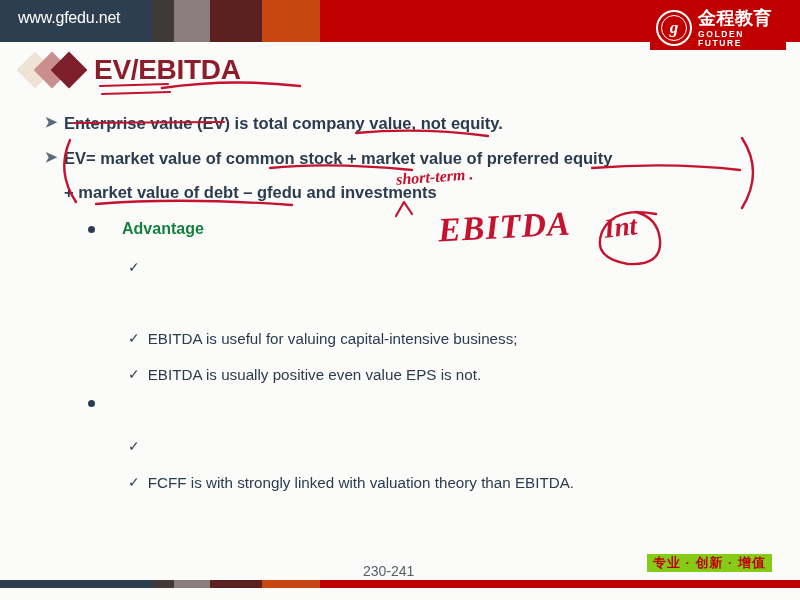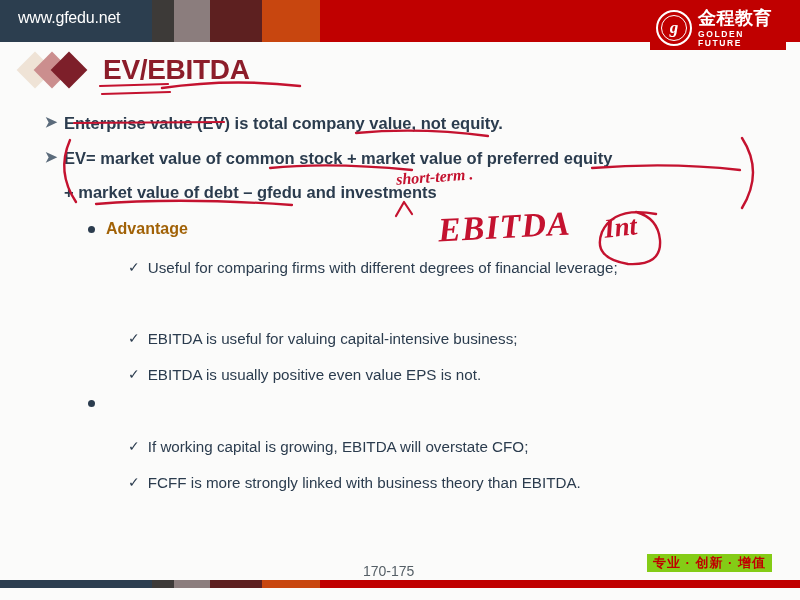--- a/index.html
+++ b/index.html
@@ -50,35 +50,35 @@
 
   
   .title-row { position:absolute; left:22px; top:50px; height:40px; display:flex; align-items:center; }
   .diamonds { position:relative; width:72px; height:38px; flex:0 0 72px; }
   .dia { position:absolute; width:26px; height:26px; transform:rotate(45deg); top:6px; }
   .dia1 { left:0;  background:#efe3d6; }
   .dia2 { left:17px; background:#cb8e8e; }
   .dia3 { left:34px; background:#7d1f2a; }
   .title-text {
     color:#8c1d2a; font-size:28px; font-weight:700; letter-spacing:-0.3px;
-    font-family:"Liberation Sans", sans-serif; margin-left:9px;
+    font-family:"Liberation Sans", sans-serif; margin-left:0;
   }
 
   
   .body { position:absolute; left:0; top:100px; width:800px; }
 
   .lvl1 { display:flex; align-items:flex-start; font-size:16.5px; font-weight:700; color:#2b3c4e; }
   .arrow { color:#5b6b7b; font-size:15px; width:26px; flex:0 0 26px; text-align:center; line-height:1.35; }
   .lvl1-text { line-height:1.35; }
 
   .row-1 { position:absolute; left:38px; top:12px; width:720px; }
   .row-2 { position:absolute; left:38px; top:47px; width:740px; }
   .row-3 { position:absolute; left:64px; top:83px; width:600px; font-size:16.5px; font-weight:700; color:#2b3c4e; }
 
-  .lvl2 { position:absolute; display:flex; align-items:center; font-size:16px; font-weight:700; color:#a16207; }
+  .lvl2 { position:absolute; display:flex; align-items:center; font-size:16px; font-weight:700; color:#15803d;gap:16px; }
   .dot { width:7px; height:7px; border-radius:50%; background:#2b3c4e; margin-right:11px; flex:0 0 7px; }
 
   .adv  { left:88px; top:120px; }
   .disa { left:88px; top:300px; }
 
   .lvl3 { position:absolute; display:flex; align-items:flex-start;
           font-size:15.2px; font-weight:400; color:#2b3c4e; line-height:1.45; }
   .chk { color:#2b3c4e; font-size:14px; margin-right:8px; flex:0 0 auto; }
   .t1 { left:128px; top:157px; width:575px; }
   .t2 { left:128px; top:228px; width:560px; }
@@ -165,42 +165,40 @@
 
     <div class="row-3">+ market value of debt – gfedu and investments</div>
 
     <div class="lvl2 adv">
       <span class="dot"></span>
       <span>Advantage</span>
     </div>
 
     <div class="lvl3 t1">
       <span class="chk">✓</span>
-      <span>Useful for comparing firms with different degrees of financial leverage;</span>
     </div>
     <div class="lvl3 t2">
       <span class="chk">✓</span>
       <span>EBITDA is useful for valuing capital-intensive business;</span>
     </div>
     <div class="lvl3 t3">
       <span class="chk">✓</span>
       <span>EBITDA is usually positive even value EPS is not.</span>
     </div>
 
     <div class="lvl2 disa">
       <span class="dot"></span>
     </div>
 
     <div class="lvl3 t4">
       <span class="chk">✓</span>
-      <span>If working capital is growing, EBITDA will overstate CFO;</span>
     </div>
     <div class="lvl3 t5">
       <span class="chk">✓</span>
-      <span>FCFF is more strongly linked with business theory than EBITDA.</span>
+      <span>FCFF is with strongly linked with valuation theory than EBITDA.</span>
     </div>
   </div>
 
   <div class="ink">
     <svg width="800" height="600" viewBox="0 0 800 600">
       <g fill="none" stroke="#c4122f" stroke-linecap="round" stroke-linejoin="round">
 
         <path d="M100 86 L168 84" stroke-width="2.2"></path>
         <path d="M102 94 L170 92" stroke-width="2.2"></path>
         <path d="M162 88 Q230 78 300 86" stroke-width="2.4"></path>
@@ -222,21 +220,21 @@
         <path d="M396 216 L404 202 L412 214" stroke-width="2.2"></path>
 
         <path d="M656 214 Q614 206 602 232 Q592 258 628 264 Q662 266 660 240 Q658 218 636 212" stroke-width="2.4"></path>
       </g>
     </svg>
     <span class="hw hw-short">short-term .</span>
     <span class="hw hw-ebitda">EBITDA</span>
     <span class="hw hw-int">Int</span>
   </div>
 
-  <div class="page-num">170-175</div>
+  <div class="page-num">230-241</div>
   <div class="footer-bar">
     <div class="fb fb-navy"></div>
     <div class="fb fb-dark"></div>
     <div class="fb fb-gray"></div>
     <div class="fb fb-maroon"></div>
     <div class="fb fb-orange"></div>
     <div class="fb fb-red"></div>
   </div>
   <div class="tag-cap-l"></div>
   <div class="tag-cap-r"></div>

